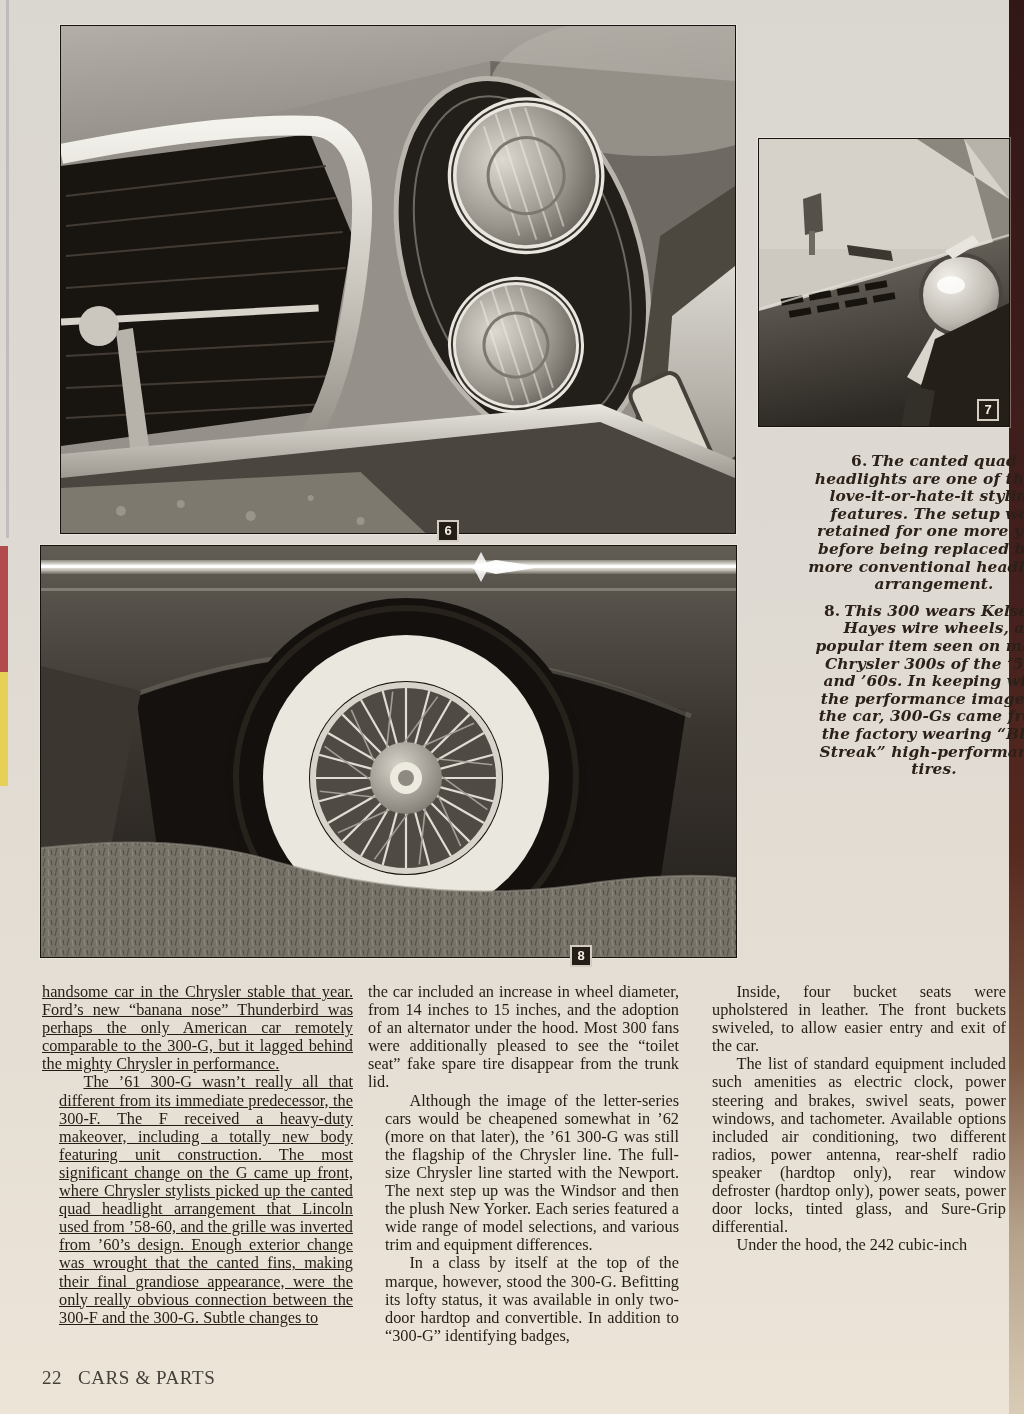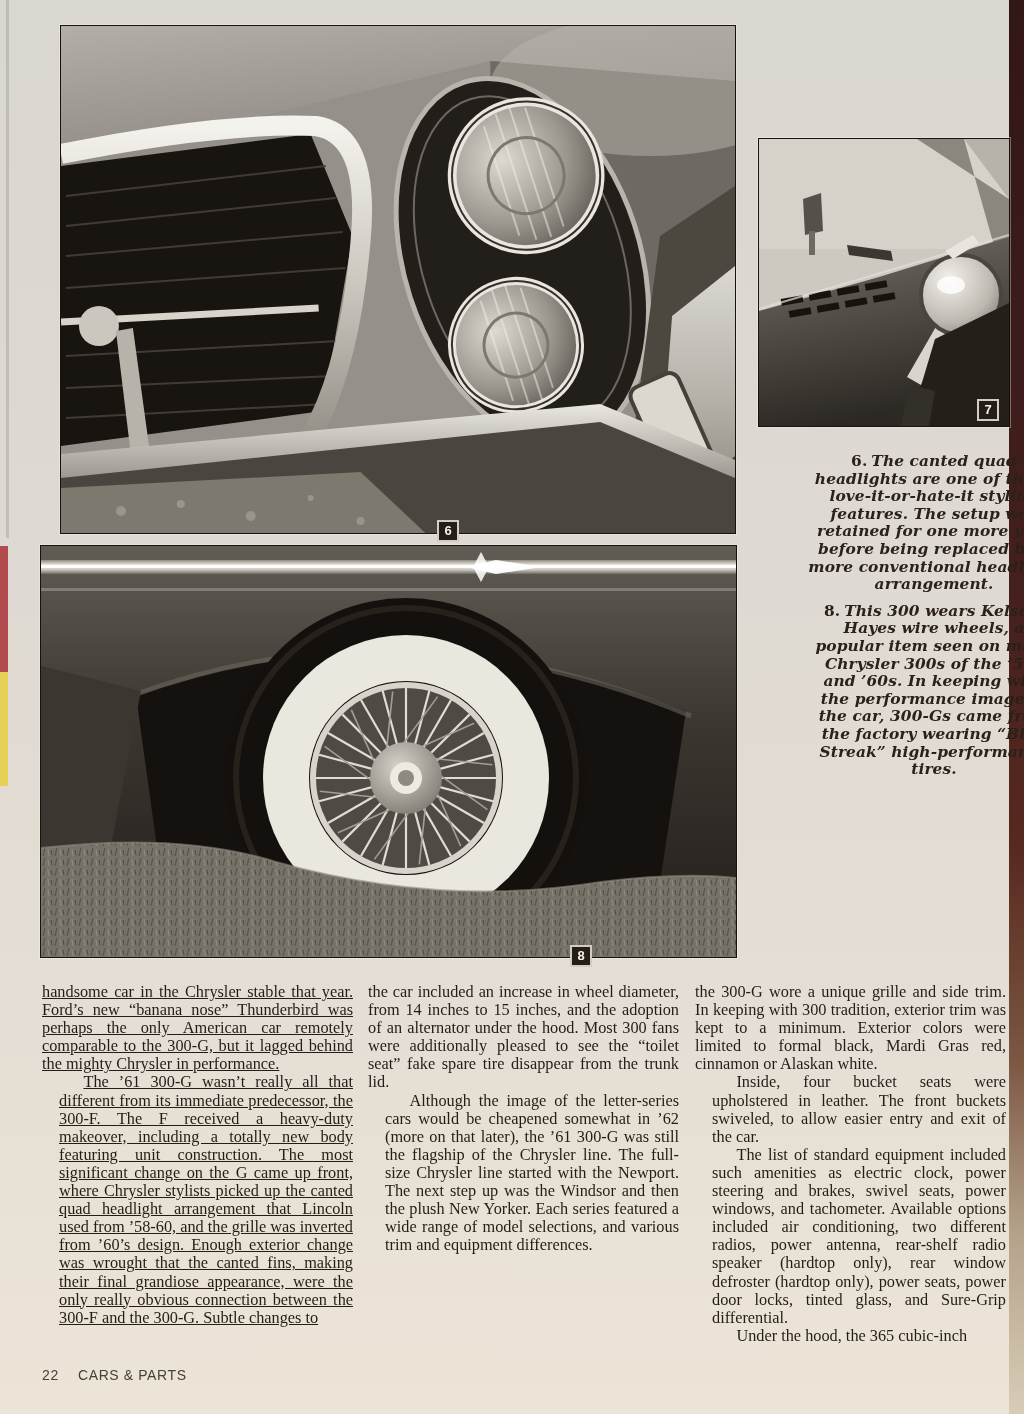--- a/index.html
+++ b/index.html
@@ -52,22 +52,22 @@
     text-align:justify;color:#231d16;
     font-size:16.3px;line-height:18.1px;
   }
   .col-1{left:42px;text-decoration:underline;}
   .col-2{left:368px;}
   .col-3{left:695px;}
   .column p{margin:0;}
   .column p.indent{text-indent:1.5em;margin-left:17px;}
   .footer{
     position:absolute;left:42px;top:1367px;
-    font-family:Liberation Sans, sans-serif;
-    font-size:14px;color:#44403a;letter-spacing:0.6px;
+    font-family:Liberation Serif, serif;
+    font-size:19px;color:#44403a;letter-spacing:0.6px;
   }
   .footer .pgnum{display:inline-block;width:36px;}
 </style>
 </head>
 <body>
 
 <div class="page">
 
   <div class="left-edge-line"></div>
   <div class="stripe stripe-red"></div>
@@ -313,25 +313,25 @@
     <p class="caption"><span class="cap-num">8.</span><span>This 300 wears Kelsey-Hayes wire wheels, a popular item seen on many Chrysler 300s of the ’50s and ’60s. In keeping with the performance image of the car, 300-Gs came from the factory wearing “Blue Streak” high-performance tires.</span></p>
   </div>
 
   <div class="column col-1">
     <p>handsome car in the Chrysler stable that year. Ford’s new “banana nose” Thunderbird was perhaps the only American car remotely comparable to the 300-G, but it lagged behind the mighty Chrysler in performance.</p>
     <p class="indent">The ’61 300-G wasn’t really all that different from its immediate predecessor, the 300-F. The F received a heavy-duty makeover, including a totally new body featuring unit construction. The most significant change on the G came up front, where Chrysler stylists picked up the canted quad headlight arrangement that Lincoln used from ’58-60, and the grille was inverted from ’60’s design. Enough exterior change was wrought that the canted fins, making their final grandiose appearance, were the only really obvious connection between the 300-F and the 300-G. Subtle changes to</p>
   </div>
   <div class="column col-2">
     <p>the car included an increase in wheel diameter, from 14 inches to 15 inches, and the adoption of an alternator under the hood. Most 300 fans were additionally pleased to see the “toilet seat” fake spare tire disappear from the trunk lid.</p>
     <p class="indent">Although the image of the letter-series cars would be cheapened somewhat in ’62 (more on that later), the ’61 300-G was still the flagship of the Chrysler line. The full-size Chrysler line started with the Newport. The next step up was the Windsor and then the plush New Yorker. Each series featured a wide range of model selections, and various trim and equipment differences.</p>
+    <p class="indent">In a class by itself at the top of the marque, however, stood the 300-G. Befitting its lofty status, it was available in only two-door hardtop and convertible. In addition to “300-G” identifying badges,</p>
   </div>
   <div class="column col-3">
-    <p>the 300-G wore a unique grille and side trim. In keeping with 300 tradition, exterior trim was kept to a minimum. Exterior colors were limited to formal black, Mardi Gras red, cinnamon or Alaskan white.</p>
     <p class="indent">Inside, four bucket seats were upholstered in leather. The front buckets swiveled, to allow easier entry and exit of the car.</p>
     <p class="indent">The list of standard equipment included such amenities as electric clock, power steering and brakes, swivel seats, power windows, and tachometer. Available options included air conditioning, two different radios, power antenna, rear-shelf radio speaker (hardtop only), rear window defroster (hardtop only), power seats, power door locks, tinted glass, and Sure-Grip differential.</p>
-    <p class="indent">Under the hood, the 365 cubic-inch</p>
+    <p class="indent">Under the hood, the 242 cubic-inch</p>
   </div>
 
   <div class="footer">
     <span class="pgnum">22</span><span>CARS &amp; PARTS</span>
   </div>
 
 </div>
 
 </body></html>

